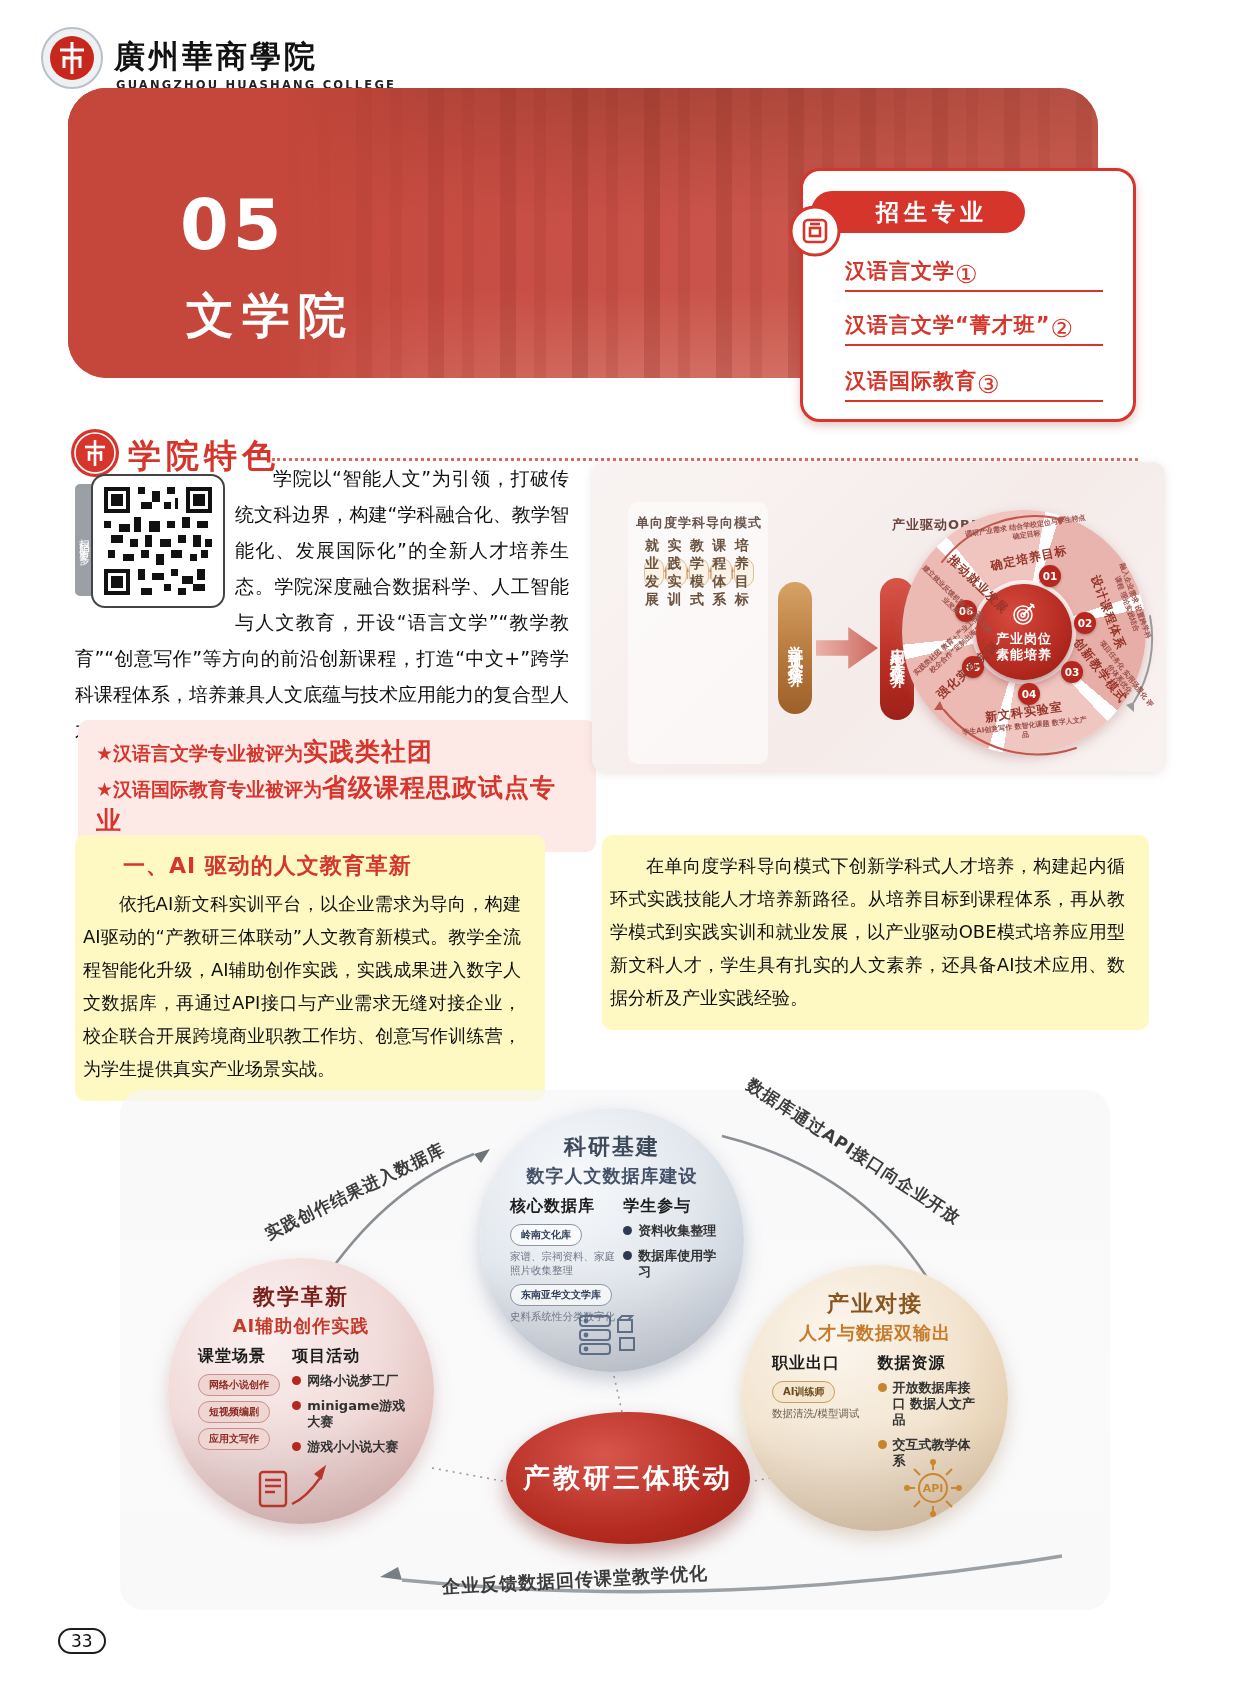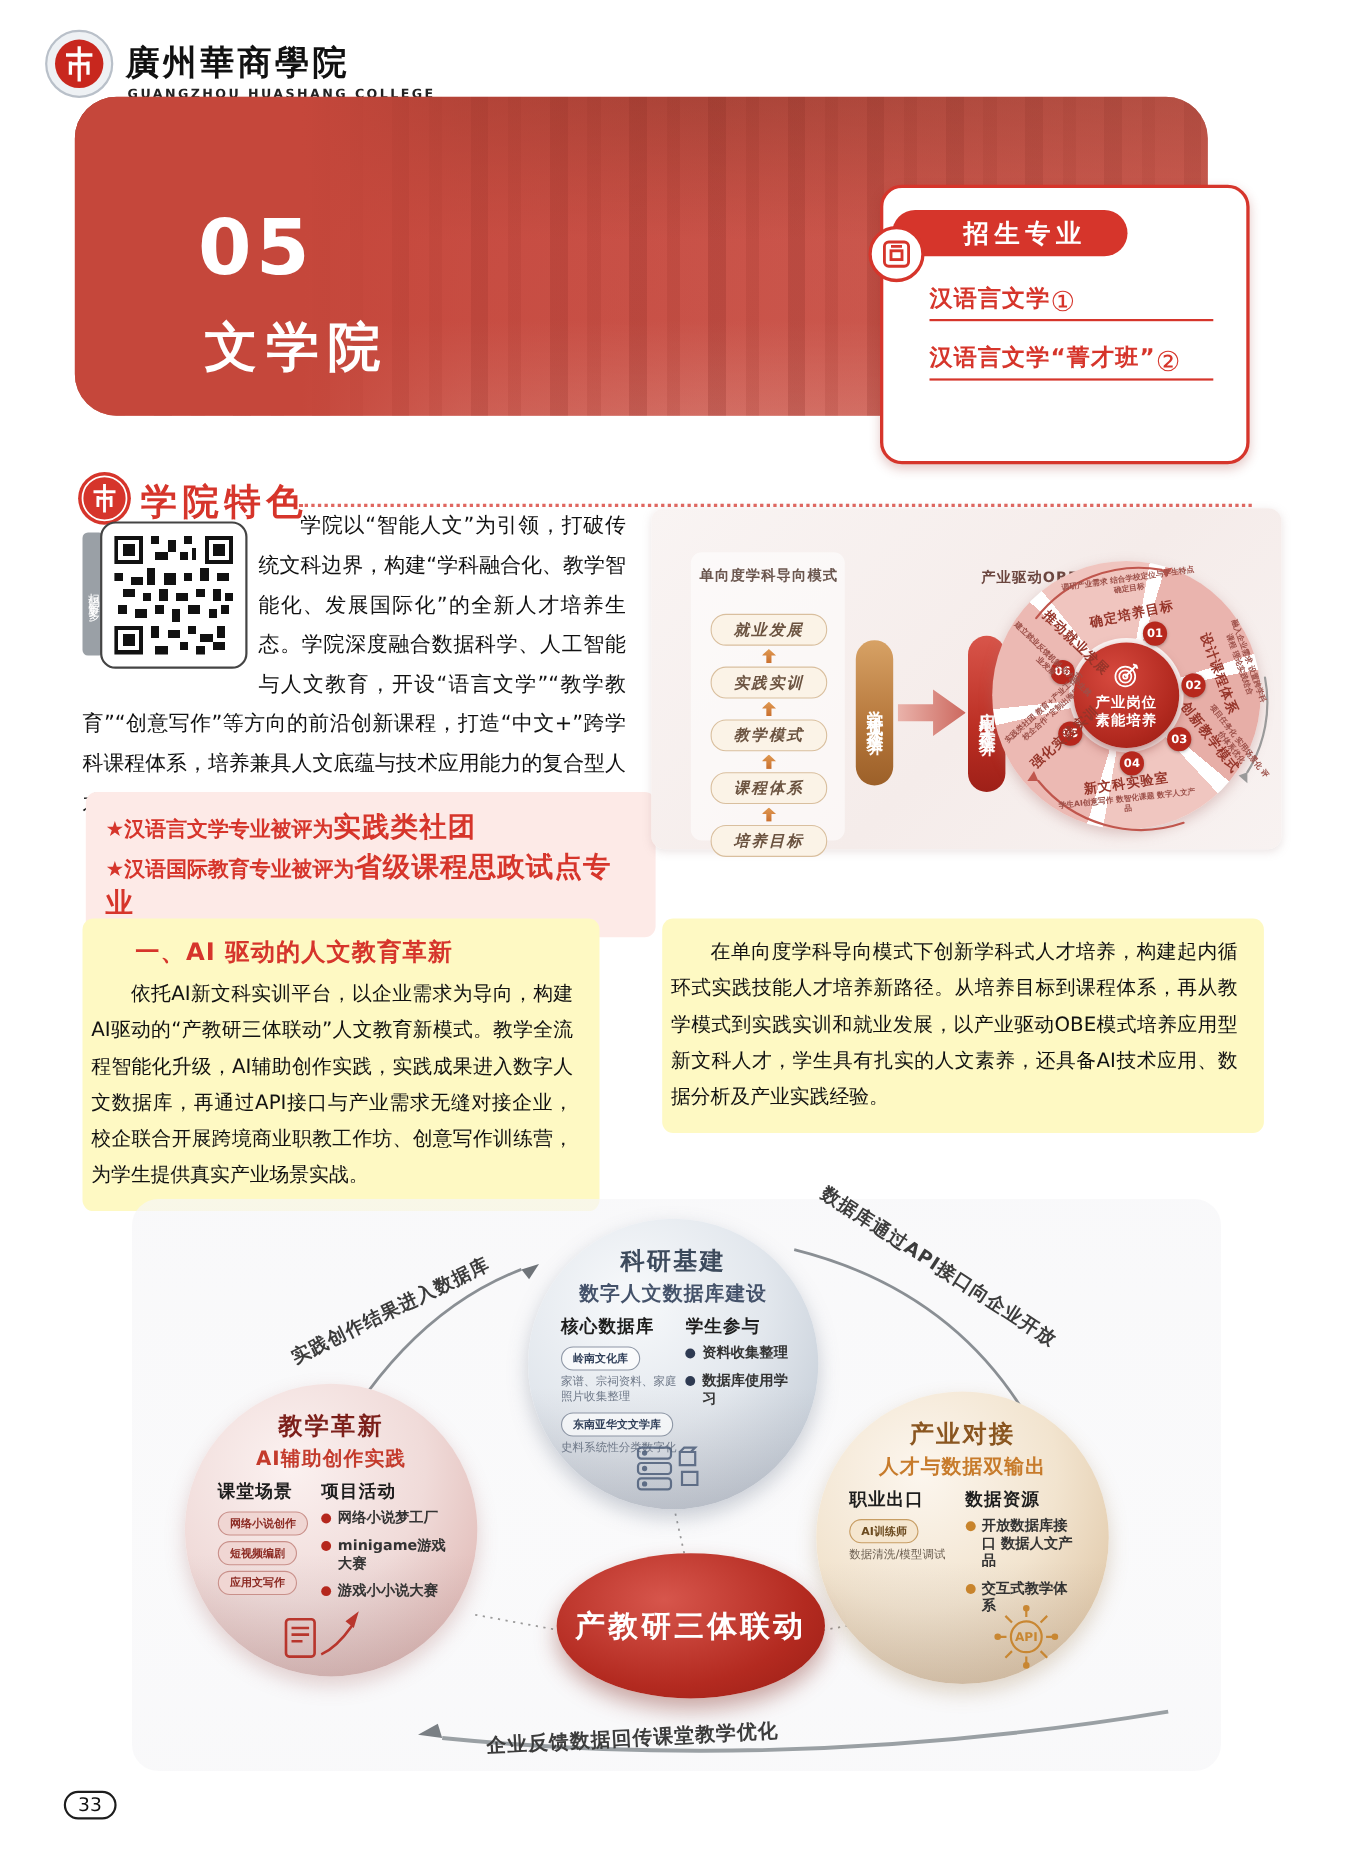--- a/index.html
+++ b/index.html
@@ -53,21 +53,21 @@
   .star-box::before{content:"";position:absolute;left:-9px;top:10px;width:14px;height:86px;background:#f3c7c1;border-radius:7px;z-index:-1;}
   .star-line{color:#d6352b;margin:3px 0;}
   .star-prefix{font-size:19px;font-weight:bold;}
   .star-em{font-size:25px;font-weight:900;letter-spacing:1px;}
 
   
   .model-panel{left:592px;top:462px;width:573px;height:310px;border-radius:12px;
                background:linear-gradient(135deg,#f9f4f3 0%,#f5ecea 55%,#f8f2f1 100%);box-shadow:0 2px 8px rgba(180,150,150,.25);}
   .model-card{position:absolute;left:36px;top:40px;width:140px;height:262px;background:rgba(255,255,255,.55);border-radius:10px;}
   .model-label-left{position:absolute;left:44px;top:52px;font-size:13px;font-weight:bold;color:#6a564e;letter-spacing:1px;}
-  .steps{position:absolute;left:52px;top:96px;width:110px;display:flex;flex-direction:column;align-items:center;font-style:italic;}
+  .steps{position:absolute;left:52px;top:96px;width:110px;display:flex;flex-direction:row;align-items:center;}
   .step-pill{width:104px;height:27px;background:#fbf3e7;border:1px solid #d9bf9e;border-radius:14px;
              font-size:14px;font-weight:bold;color:#6b5340;display:flex;align-items:center;justify-content:center;letter-spacing:2px;}
   .up-arrow{width:13px;height:13px;margin:3px 0;background:linear-gradient(180deg,#e09a52,#c96f2e);
             clip-path:polygon(50% 0,100% 46%,68% 46%,68% 100%,32% 100%,32% 46%,0 46%);}
   .vpill{position:absolute;width:34px;border-radius:17px;color:#fff;font-weight:bold;font-size:15px;
          writing-mode:vertical-rl;letter-spacing:4px;display:flex;align-items:center;justify-content:center;}
   .vpill-gold{left:186px;top:120px;height:132px;background:linear-gradient(180deg,#d7a265 0%,#b5763a 60%,#9c6029 100%);}
   .vpill-red{left:288px;top:116px;height:142px;background:linear-gradient(180deg,#d8554a 0%,#bb2e23 60%,#9e2018 100%);}
   .flow-arrow{position:absolute;left:224px;top:162px;width:62px;height:48px;
               background:linear-gradient(90deg,#eab3ab,#cc685e);
@@ -179,20 +179,24 @@
       </span>
       <span>招生专业</span>
     </div>
     <div class="major-row" style="top:86px;">
       <span class="major-name">汉语言文学</span>
       <span class="major-num">①</span>
     </div>
     <div class="major-row" style="top:140px;">
       <span class="major-name">汉语言文学“菁才班”</span>
       <span class="major-num">②</span>
+    </div>
+    <div class="major-row" style="top:196px;">
+      <span class="major-name">汉语国际教育</span>
+      <span class="major-num">③</span>
     </div>
   </div>
 
   <div class="abs" style="left:70px;top:428px;width:50px;height:50px;">
     <svg width="50" height="50" viewBox="0 0 50 50">
       <circle cx="25" cy="25" r="24" fill="#d6352b"></circle>
       <circle cx="25" cy="25" r="20" fill="none" stroke="#fff" stroke-width="1.6"></circle>
       <g stroke="#fff" stroke-width="2.6" fill="none">
         <path d="M15 19 h20"></path>
           <path d="M25 12 v26"></path>

